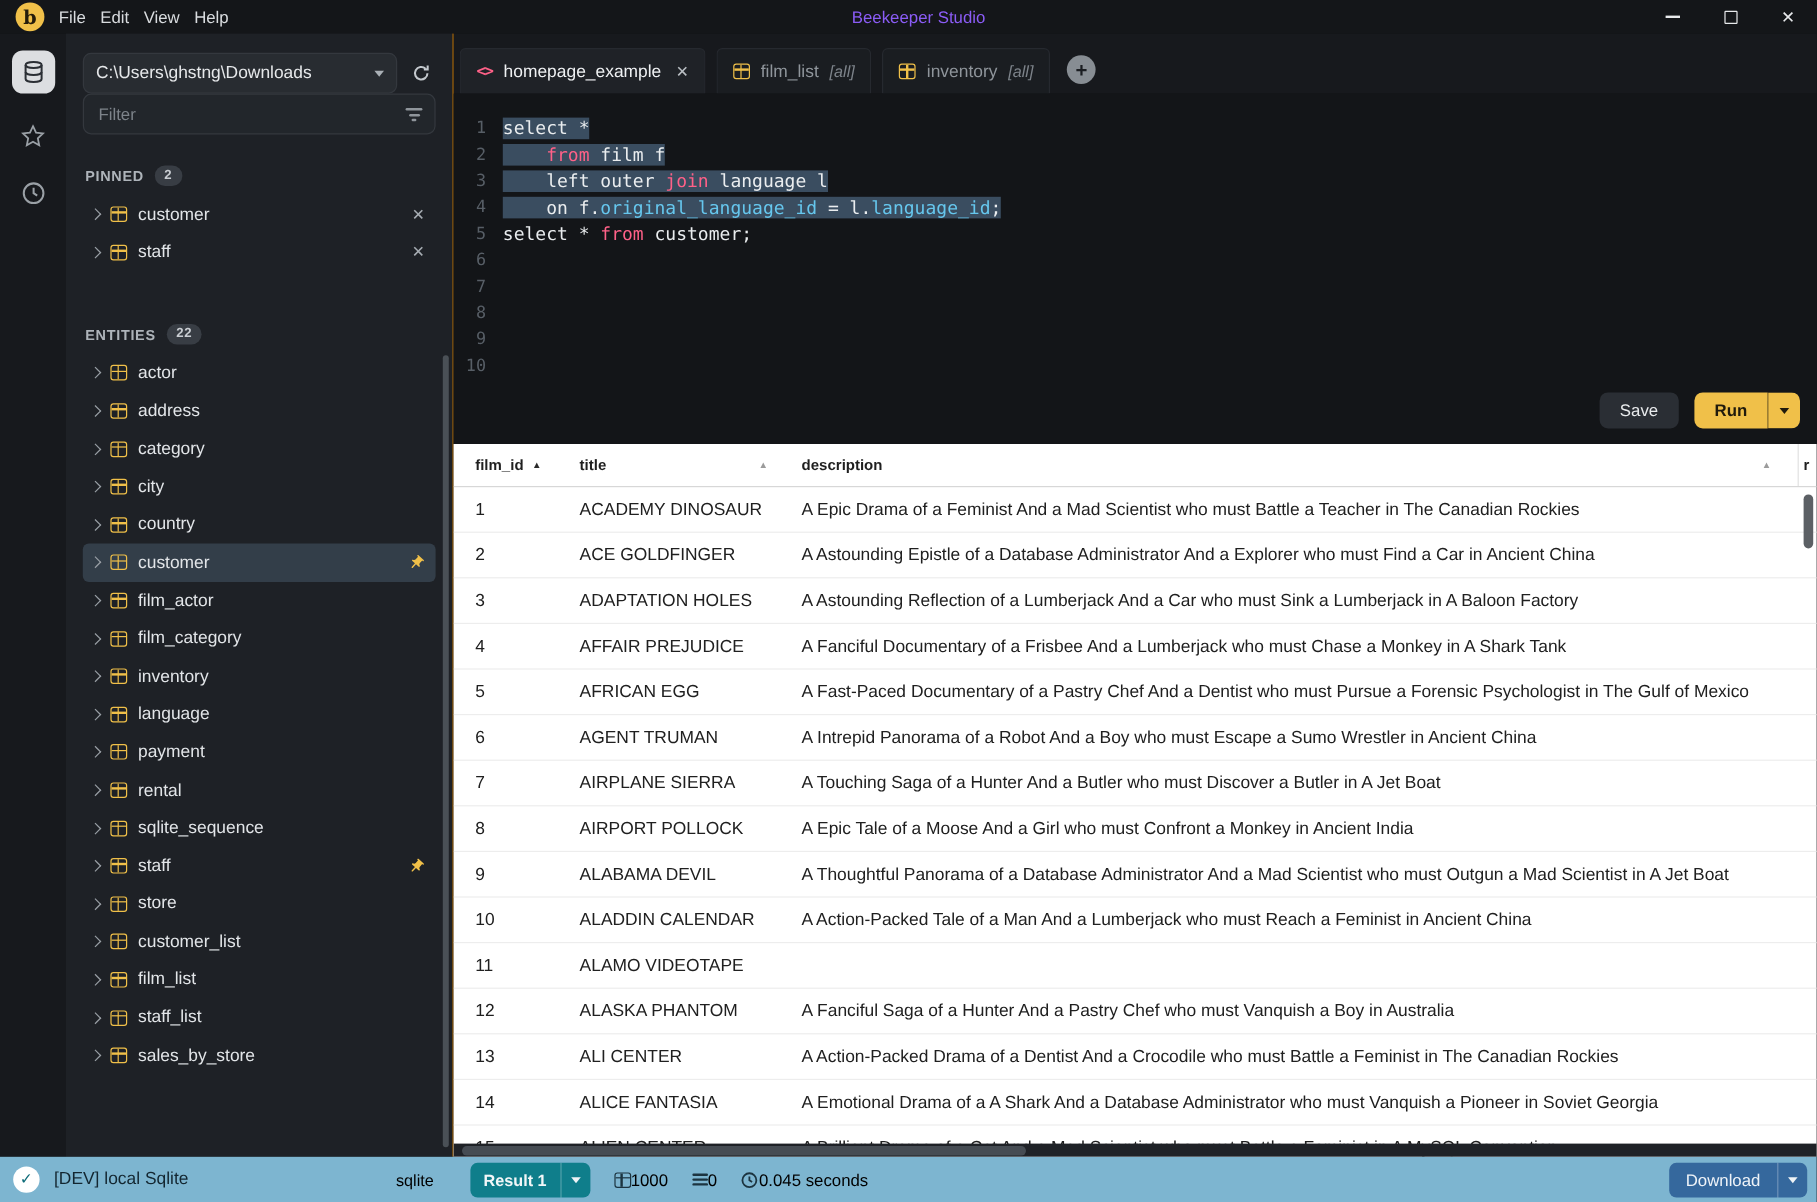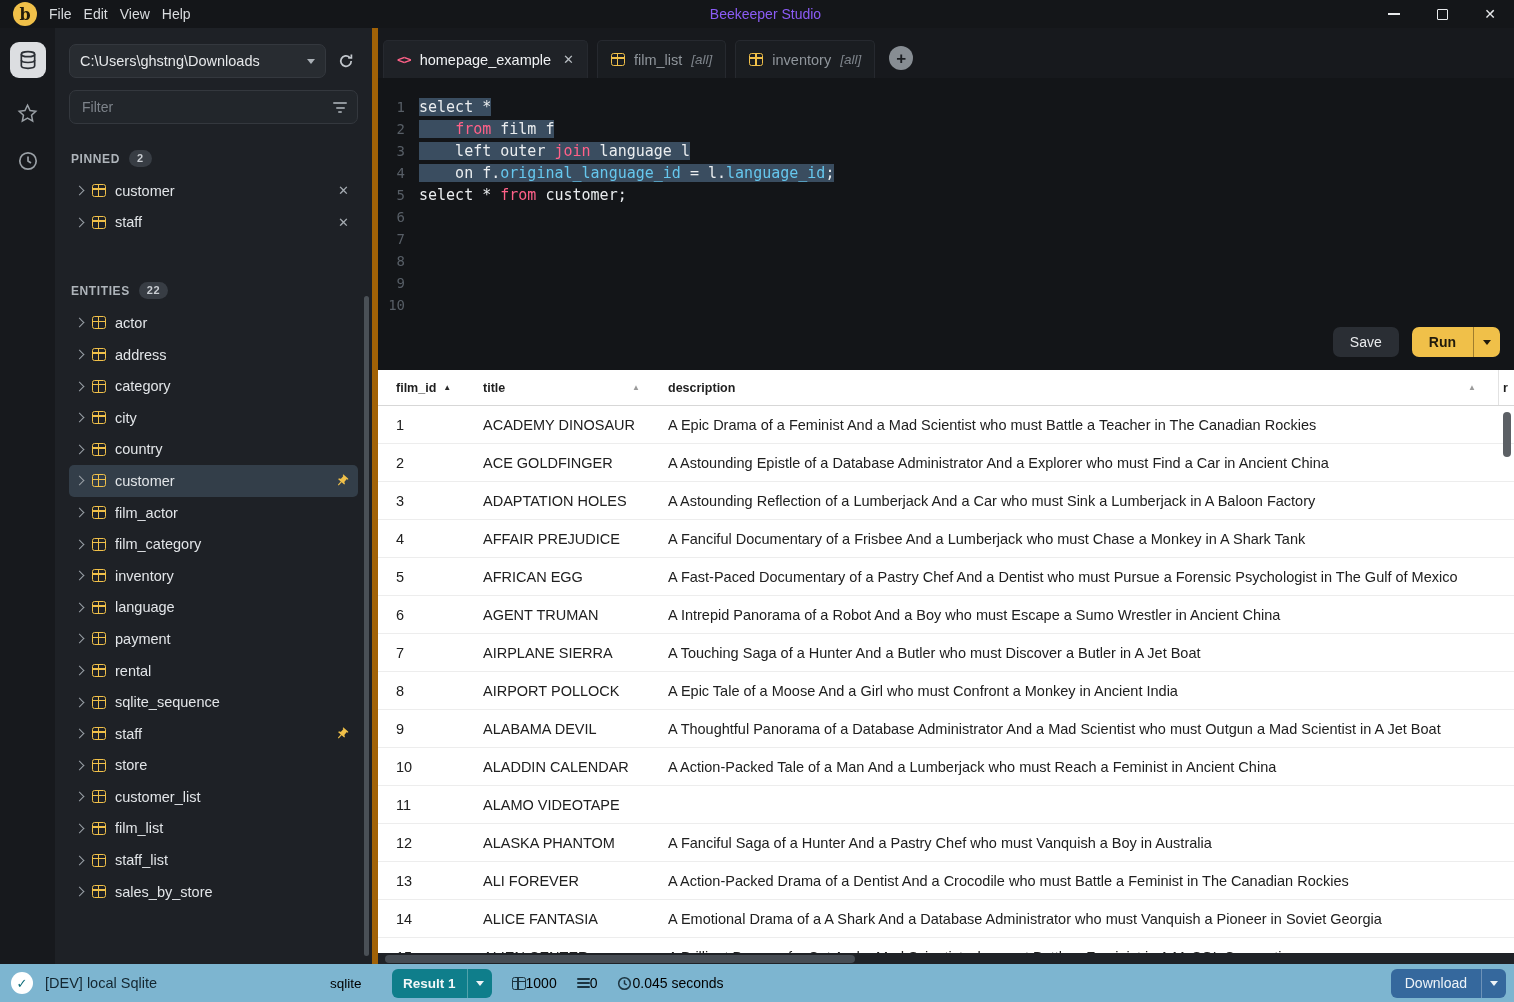--- a/index.html
+++ b/index.html
@@ -21,27 +21,27 @@
 
   
   .body-row{flex:1;display:flex;min-height:0;}
 
   
   .rail{flex:0 0 55px;background:#17191d;display:flex;flex-direction:column;align-items:center;padding-top:14px;gap:22px;}
   .rail-db{width:36px;height:36px;border-radius:9px;background:#dcdee1;display:flex;align-items:center;justify-content:center;}
   .rail-btn{width:26px;height:26px;display:flex;align-items:center;justify-content:center;}
 
   
-  .sidebar{flex:0 0 323px;background:#1e2126;padding:16px 14px 0;position:relative;color:#d9dcdf;overflow:hidden;border-right:6px solid #a16207;}
+  .sidebar{flex:0 0 323px;background:#1e2126;padding:16px 14px 0;position:relative;color:#d9dcdf;overflow:hidden;border-right:1px solid #a16207;}
   .conn-row{display:flex;align-items:center;gap:8px;}
   .conn-select{flex:1;height:34px;background:#282c31;border:1px solid #34383e;border-radius:7px;display:flex;align-items:center;padding:0 10px;gap:8px;font-size:14.5px;color:#e6e8ea;min-width:0;}
   .conn-text{flex:1;white-space:nowrap;overflow:hidden;}
   .caret-down{width:0;height:0;border-left:4.5px solid transparent;border-right:4.5px solid transparent;border-top:5px solid #aab0b6;flex:0 0 auto;}
   .refresh-btn{flex:0 0 24px;height:24px;display:flex;align-items:center;justify-content:center;}
-  .filter-row{margin-top:12px;position:relative;}
+  .filter-row{position:relative;}
   .filter-input{width:100%;height:34px;background:#22262b;border:1px solid #34383e;border-radius:7px;color:#e6e8ea;font-size:14px;padding:0 34px 0 12px;outline:none;font-family:inherit;}
   .filter-input::placeholder{color:#7d838a;}
   .filter-icon{position:absolute;right:11px;top:12px;display:flex;flex-direction:column;gap:2.5px;align-items:center;}
   .filter-icon i{display:block;height:2px;background:#8f959b;border-radius:1px;}
   .filter-icon i:nth-child(1){width:14px;}
   .filter-icon i:nth-child(2){width:9px;}
   .filter-icon i:nth-child(3){width:4px;}
   .section-head{display:flex;align-items:center;gap:9px;margin:26px 0 8px 2px;font-size:12px;font-weight:700;letter-spacing:.6px;color:#aeb4ba;}
   .section-head.entities{margin-top:44px;}
   .badge{background:#383d44;color:#c9cdd2;font-weight:700;font-size:11px;line-height:1;padding:3px 8px;border-radius:9px;}
@@ -487,21 +487,21 @@
     <span class="cell">11</span>
     <span class="cell">ALAMO VIDEOTAPE</span>
   </div>
             <div class="rrow">
     <span class="cell">12</span>
     <span class="cell">ALASKA PHANTOM</span>
     <span class="cell">A Fanciful Saga of a Hunter And a Pastry Chef who must Vanquish a Boy in Australia</span>
   </div>
             <div class="rrow">
     <span class="cell">13</span>
-    <span class="cell">ALI FOREVER</span>
+    <span class="cell">ALI CENTER</span>
     <span class="cell">A Action-Packed Drama of a Dentist And a Crocodile who must Battle a Feminist in The Canadian Rockies</span>
   </div>
             <div class="rrow">
     <span class="cell">14</span>
     <span class="cell">ALICE FANTASIA</span>
     <span class="cell">A Emotional Drama of a A Shark And a Database Administrator who must Vanquish a Pioneer in Soviet Georgia</span>
   </div>
             <div class="rrow">
     <span class="cell">15</span>
     <span class="cell">ALIEN CENTER</span>

